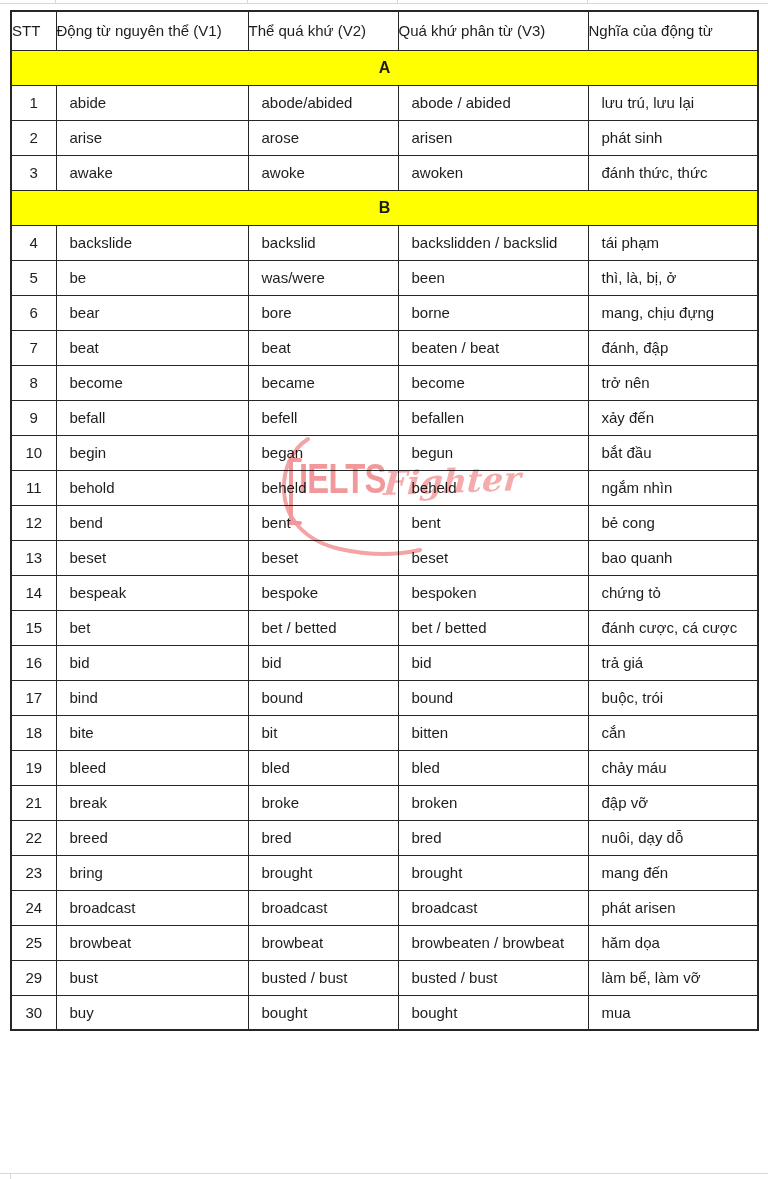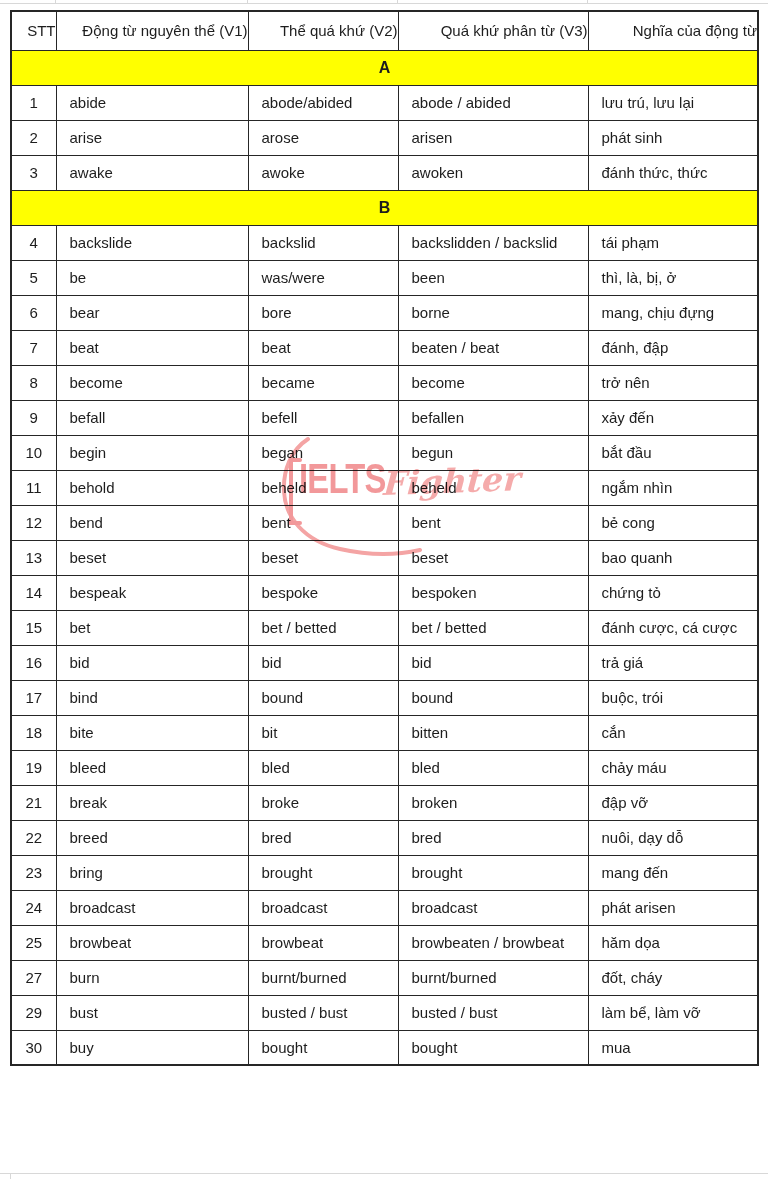--- a/index.html
+++ b/index.html
@@ -22,21 +22,21 @@
   .crop-line.v{width:1px;}
 
   table.verbs{
     position:absolute;left:10px;top:10px;
     width:747px;table-layout:fixed;border-collapse:collapse;
     border:2px solid var(--border);
   }
   th,td{border:1px solid var(--border);overflow:hidden;white-space:nowrap;}
   thead tr{height:39px;}
   tbody tr{height:35px;}
-  th{font-weight:normal;font-size:15px;text-align:right;vertical-align:middle;}
+  th{font-weight:normal;font-size:15px;text-align:left;vertical-align:middle;}
   td{font-size:15px;vertical-align:middle;padding-left:13px;}
   td.col-stt{text-align:center;padding-left:0;}
   tr.section-row td{
     background:var(--section-bg);
     text-align:center;font-weight:bold;font-size:16px;padding-left:0;
   }
 
   
   .watermark{
     position:absolute;left:278px;top:433px;width:236px;height:132px;
@@ -268,27 +268,20 @@
           <td class="col-meaning">phát arisen</td>
         </tr>
         <tr>
           <td class="col-stt">25</td>
           <td class="col-v1">browbeat</td>
           <td class="col-v2">browbeat</td>
           <td class="col-v3">browbeaten / browbeat</td>
           <td class="col-meaning">hăm dọa</td>
         </tr>
         <tr>
-          <td class="col-stt">27</td>
-          <td class="col-v1">burn</td>
-          <td class="col-v2">burnt/burned</td>
-          <td class="col-v3">burnt/burned</td>
-          <td class="col-meaning">đốt, cháy</td>
-        </tr>
-        <tr>
           <td class="col-stt">29</td>
           <td class="col-v1">bust</td>
           <td class="col-v2">busted / bust</td>
           <td class="col-v3">busted / bust</td>
           <td class="col-meaning">làm bể, làm vỡ</td>
         </tr>
         <tr>
           <td class="col-stt">30</td>
           <td class="col-v1">buy</td>
           <td class="col-v2">bought</td>

